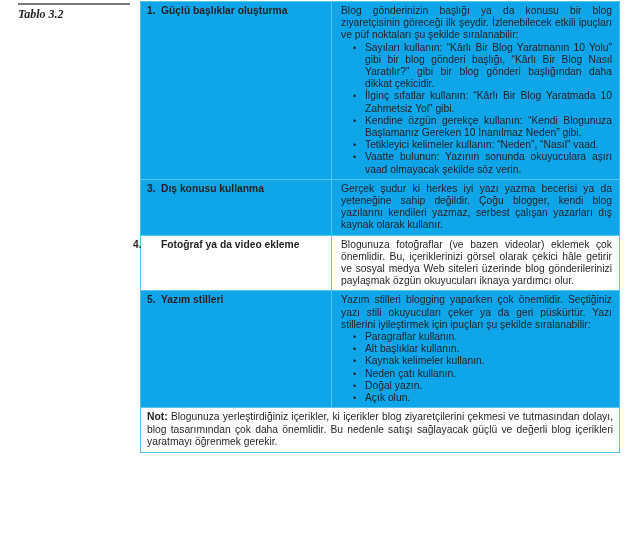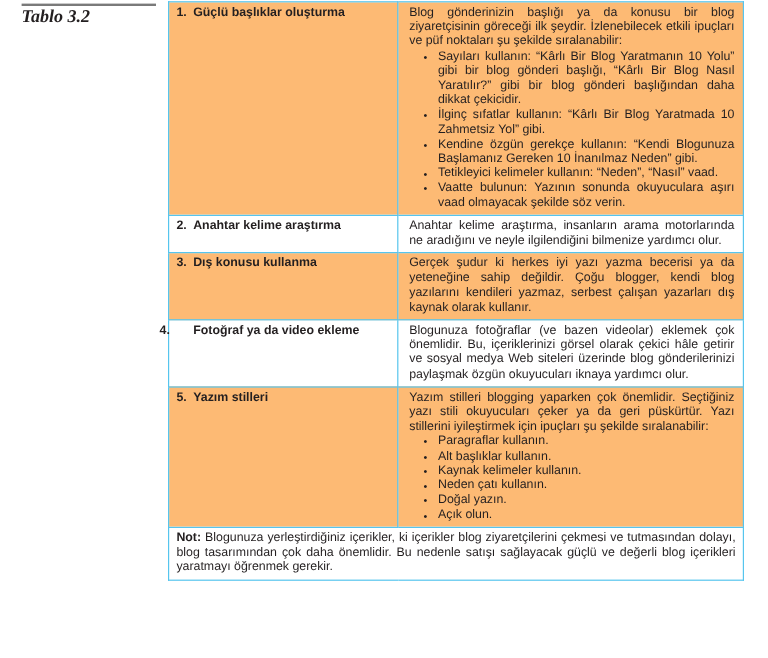--- a/index.html
+++ b/index.html
@@ -2,30 +2,30 @@
 <html><head>
 <meta charset="utf-8">
 <style>
   html, body { margin: 0; padding: 0; background: #ffffff; }
   body { width: 640px; height: 548px; position: relative; overflow: hidden;
          font-family: "Liberation Sans", sans-serif; color: #231f20; }
 
   .caption { position: absolute; left: 18px; top: 3px; width: 112px;
              border-top: 2px solid #7a7a7a; padding-top: 3px;
              font-family: "Liberation Serif", serif; font-style: italic;
-             font-size: 15px; line-height: 12.2px; color: #231f20; }
+             font-size: 12px; line-height: 12.2px; color: #231f20; }
   .caption .cap-title { font-weight: bold; display: block; }
   .caption .cap-sub { display: block; }
   .caption .cap-src { display: block; margin-top: 11px; }
   .caption .cap-src b { font-weight: bold; }
 
   table.tbl { position: absolute; left: 140px; top: 1px; width: 480px;
               border-collapse: collapse; font-size: 10.3px; line-height: 12.2px; }
   table.tbl td { border: 1px solid #56c5ee; vertical-align: top; }
-  table.tbl tr.row td { background: #fdba74; }
+  table.tbl tr.row td { background: #0ea5e9; }
   table.tbl tr.row.white td { background: #ffffff; }
   td.label { width: 164px; padding: 3px 6px 3px 6px; font-weight: bold; }
   td.label .num { display: inline-block; width: 14px; }
   td.label .ltxt { display: inline; }
   td.label.hang { padding-left: 20px; text-indent: -14px; }
   td.desc { padding: 3px 7px 3px 9px; text-align: justify; }
   td.desc p { margin: 0; }
   ul.bul { list-style: none; margin: 0; padding: 0 0 0 12px; }
   ul.bul li { position: relative; padding-left: 12px; text-align: justify; }
   ul.bul li::before { content: "\2022"; position: absolute; left: 0; top: 0;
@@ -48,26 +48,20 @@
       <p>Blog gönderinizin başlığı ya da konusu bir blog ziyaretçisinin göreceği ilk şeydir. İzlenebilecek etkili ipuçları ve püf noktaları şu şekilde sıralanabilir:</p>
       <ul class="bul">
         <li>Sayıları kullanın: “Kârlı Bir Blog Yaratmanın 10 Yolu” gibi bir blog gönderi başlığı, “Kârlı Bir Blog Nasıl Yaratılır?” gibi bir blog gönderi başlığından daha dikkat çekicidir.</li>
         <li>İlginç sıfatlar kullanın: “Kârlı Bir Blog Yaratmada 10 Zahmetsiz Yol” gibi.</li>
         <li>Kendine özgün gerekçe kullanın: “Kendi Blogunuza Başlamanız Gereken 10 İnanılmaz Neden” gibi.</li>
         <li>Tetikleyici kelimeler kullanın: “Neden”, “Nasıl” vaad.</li>
         <li>Vaatte bulunun: Yazının sonunda okuyuculara aşırı vaad olmayacak şekilde söz verin.</li>
       </ul>
     </td>
   </tr>
-  <tr class="row white">
-    <td class="label"><span class="num">2.</span><span class="ltxt">Anahtar kelime araştırma</span></td>
-    <td class="desc">
-          <p>Anahtar kelime araştırma, insanların arama motorlarında ne aradığını ve neyle ilgilendiğini bilmenize yardımcı olur.</p>
-        </td>
-  </tr>
   <tr class="row">
     <td class="label"><span class="num">3.</span><span class="ltxt">Dış konusu kullanma</span></td>
     <td class="desc">
           <p>Gerçek şudur ki herkes iyi yazı yazma becerisi ya da yeteneğine sahip değildir. Çoğu blogger, kendi blog yazılarını kendileri yazmaz, serbest çalışan yazarları dış kaynak olarak kullanır.</p>
         </td>
   </tr>
   <tr class="row white">
     <td class="label hang"><span class="num">4.</span><span class="ltxt">Fotoğraf ya da video ekleme</span></td>
     <td class="desc">
           <p>Blogunuza fotoğraflar (ve bazen videolar) eklemek çok önemlidir. Bu, içeriklerinizi görsel olarak çekici hâle getirir ve sosyal medya Web siteleri üzerinde blog gönderilerinizi paylaşmak özgün okuyucuları iknaya yardımcı olur.</p>

